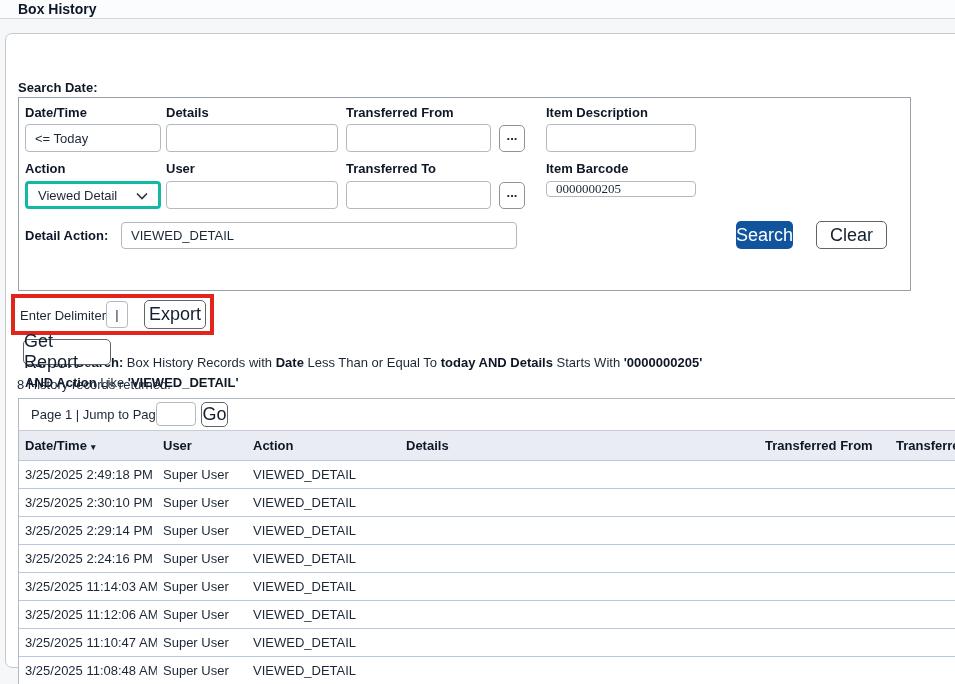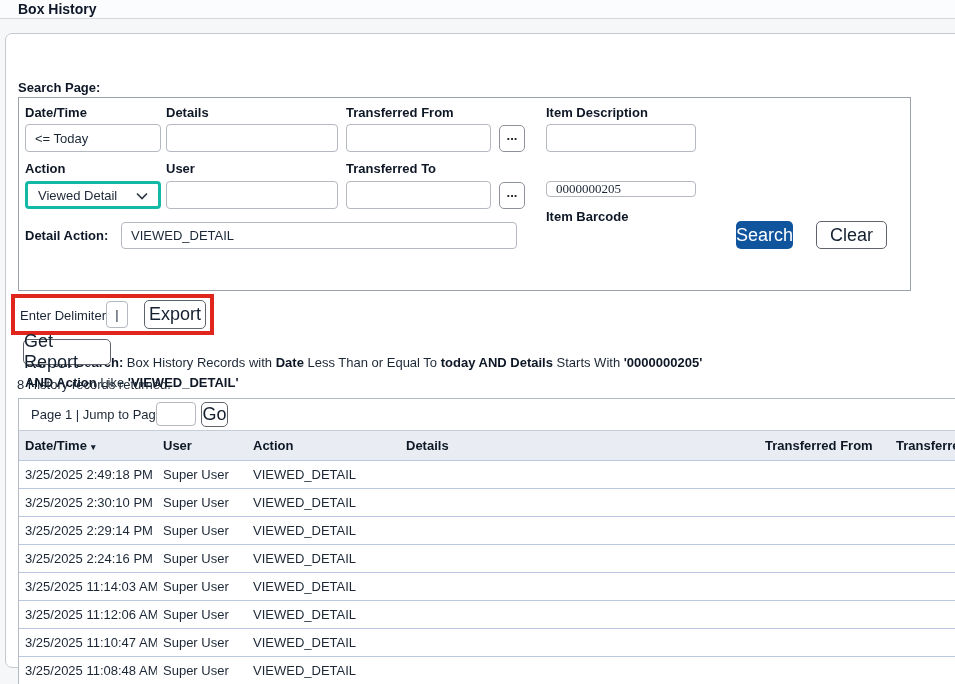--- a/index.html
+++ b/index.html
@@ -54,39 +54,39 @@
 </head>
 <body>
 
 <div id="screen">
 
   <div class="abs title-bar"></div>
   <div class="abs page-title">Box History</div>
 
   <div class="abs panel"></div>
 
-  <div class="abs section-label" style="left:18px;top:80px;">Search Page:</div>
+  <div class="abs section-label" style="left:18px;top:80px;">Search Date:</div>
 
   <div class="abs search-box">
 
     <div class="fld-label" style="left:6px;top:7px;">Date/Time</div>
     <div class="fld-label" style="left:147px;top:7px;">Details</div>
     <div class="fld-label" style="left:327px;top:7px;">Transferred From</div>
     <div class="fld-label" style="left:527px;top:7px;">Item Description</div>
 
     <input class="inp" style="left: 6px; top: 26px; width: 136px; height: 28px;" value="&lt;= Today">
     <input class="inp" style="left: 147px; top: 26px; width: 172px; height: 28px;" value="">
     <input class="inp" style="left: 327px; top: 26px; width: 145px; height: 28px;" value="">
     <div class="dots-btn" style="left:480px;top:27px;width:26px;height:27px;">...</div>
     <input class="inp" style="left: 527px; top: 26px; width: 150px; height: 28px;" value="">
 
     <div class="fld-label" style="left:6px;top:63px;">Action</div>
     <div class="fld-label" style="left:147px;top:63px;">User</div>
     <div class="fld-label" style="left:327px;top:63px;">Transferred To</div>
-    <div class="fld-label" style="left:527px;top:63px;margin-top:48px;">Item Barcode</div>
+    <div class="fld-label" style="left:527px;top:63px;">Item Barcode</div>
 
     <div class="sel" style="left:6px;top:83px;width:136px;height:28px;">
       <span>Viewed Detail</span>
       <span>
         <svg width="12" height="8" viewBox="0 0 12 8">
             <path d="M1 1.5l5 5 5-5" fill="none" stroke="#2b3442" stroke-width="1.6"></path>
           </svg>
       </span>
     </div>
     <input class="inp" style="left: 147px; top: 83px; width: 172px; height: 28px;" value="">

